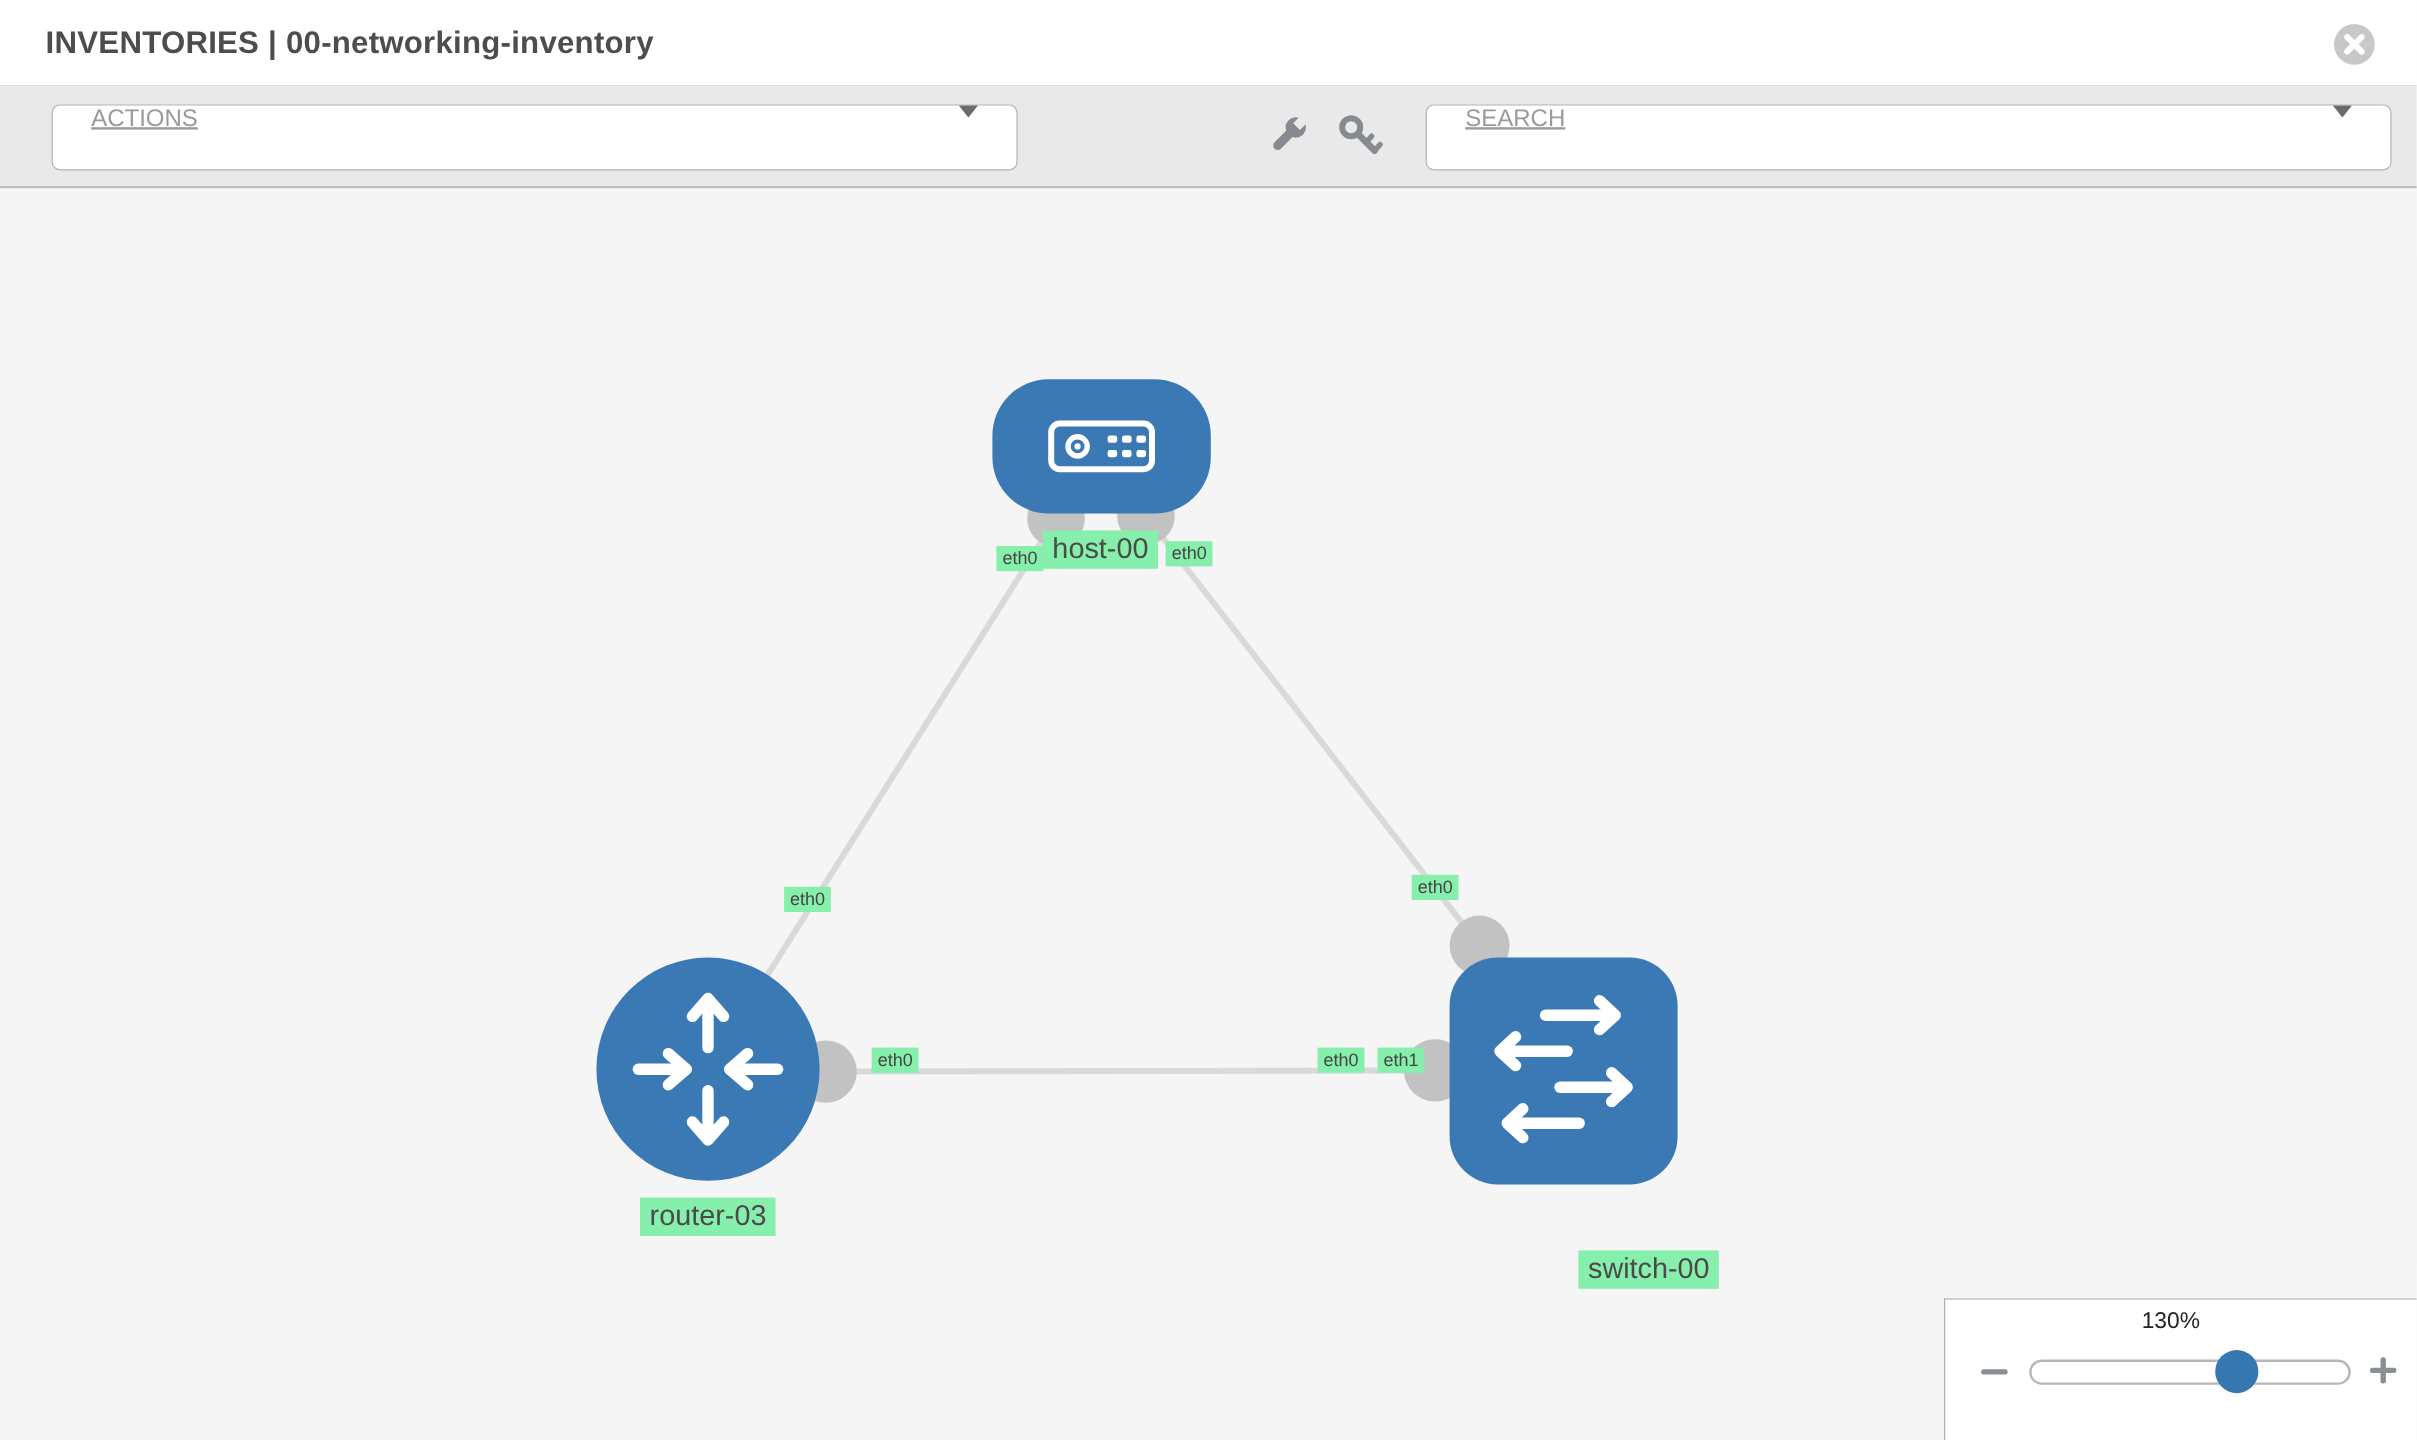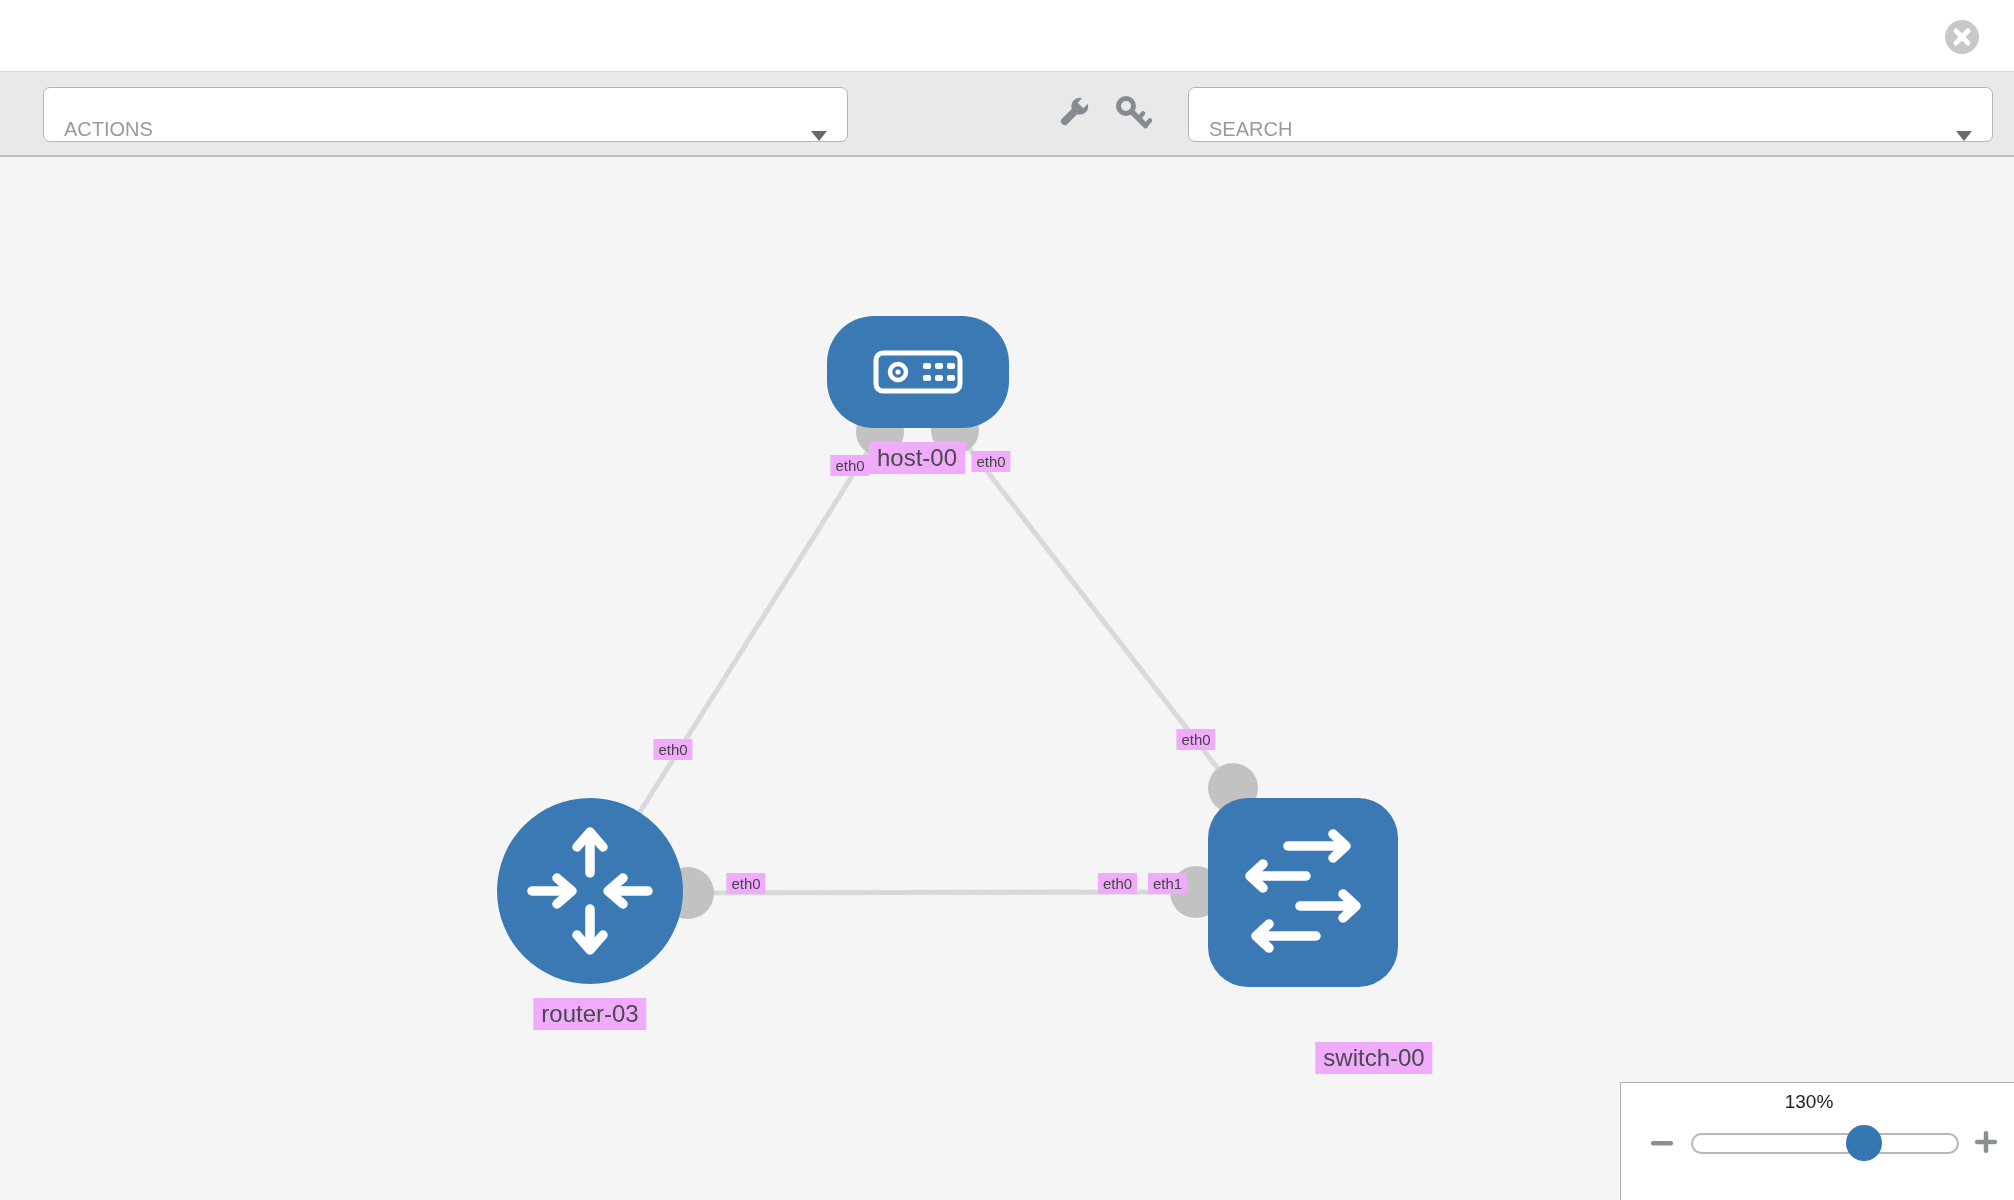--- a/index.html
+++ b/index.html
@@ -24,41 +24,41 @@
     cursor: pointer;
   }
   
   .toolbar {
     position: absolute; left: 0; top: 72px; width: 2014px; height: 85px;
     background: #e9e9e9; border-bottom: 2px solid #bfbfbf;
   }
   .select-box {
     position: absolute; top: 15px; height: 55px;
     background: #ffffff; border: 1px solid #b4b4b4; border-radius: 7px;
-    display: flex; align-items: flex-end; padding: 0 20px;
-    font-size: 20px; color: #9a9a9a; cursor: pointer;
+    display: flex; align-items: flex-start; padding: 0 32px;
+    font-size: 20px; color: #9a9a9a; cursor: pointer; text-decoration: underline;
   }
   .select-actions { left: 43px;  width: 805px; }
   .select-search  { left: 1188px; width: 805px; }
   .caret {
     margin-left: auto; width: 0; height: 0;
     border-left: 8px solid transparent; border-right: 8px solid transparent;
     border-top: 10px solid #6a6a6a;
   }
   .tool-icon { position: absolute; top: 20px; cursor: pointer; }
   .tool-icon.wrench { left: 1050px; }
   .tool-icon.key    { left: 1112px; }
   
   .canvas {
     position: absolute; left: 0; top: 157px; width: 2014px; height: 1043px;
     background: #f5f5f5;
   }
   .topo-svg { position: absolute; left: 0; top: 0; }
   .node-label, .eth-label {
-    position: absolute; background: #f0abfc; white-space: nowrap;
+    position: absolute; background: #86efac; white-space: nowrap;
     color: #4a4a4a;
   }
   .node-label { font-size: 24px; padding: 2px 8px; }
   .eth-label  { font-size: 15px; padding: 2px 5px; color: #454545; }
   .cx { transform: translateX(-50%); }
   
   .zoom-panel {
     position: absolute; left: 1620px; top: 1082px; width: 394px; height: 118px;
     background: #ffffff; border-top: 1px solid #b1b1b1; border-left: 1px solid #b1b1b1;
   }
@@ -76,20 +76,21 @@
     border-radius: 50%; background: #3577b1; cursor: grab;
   }
   .zoom-btn { position: absolute; cursor: pointer; }
   .zoom-btn.minus { left: 29px;  top: 48px; }
   .zoom-btn.plus  { left: 353px; top: 47px; }
 </style>
 </head>
 <body>
 
 <div class="header">
+  <div class="page-title">INVENTORIES | 00-networking-inventory</div>
   <div class="close-btn">
     <svg width="36" height="36" viewBox="0 0 36 36">
       <circle cx="18" cy="18" r="17" fill="#c8c8c8"></circle>
       <path d="M12 12 L24 24 M24 12 L12 24" stroke="#ffffff" stroke-width="5" stroke-linecap="round"></path>
     </svg>
   </div>
 </div>
 
 <div class="toolbar">
   <div class="select-box select-actions">

